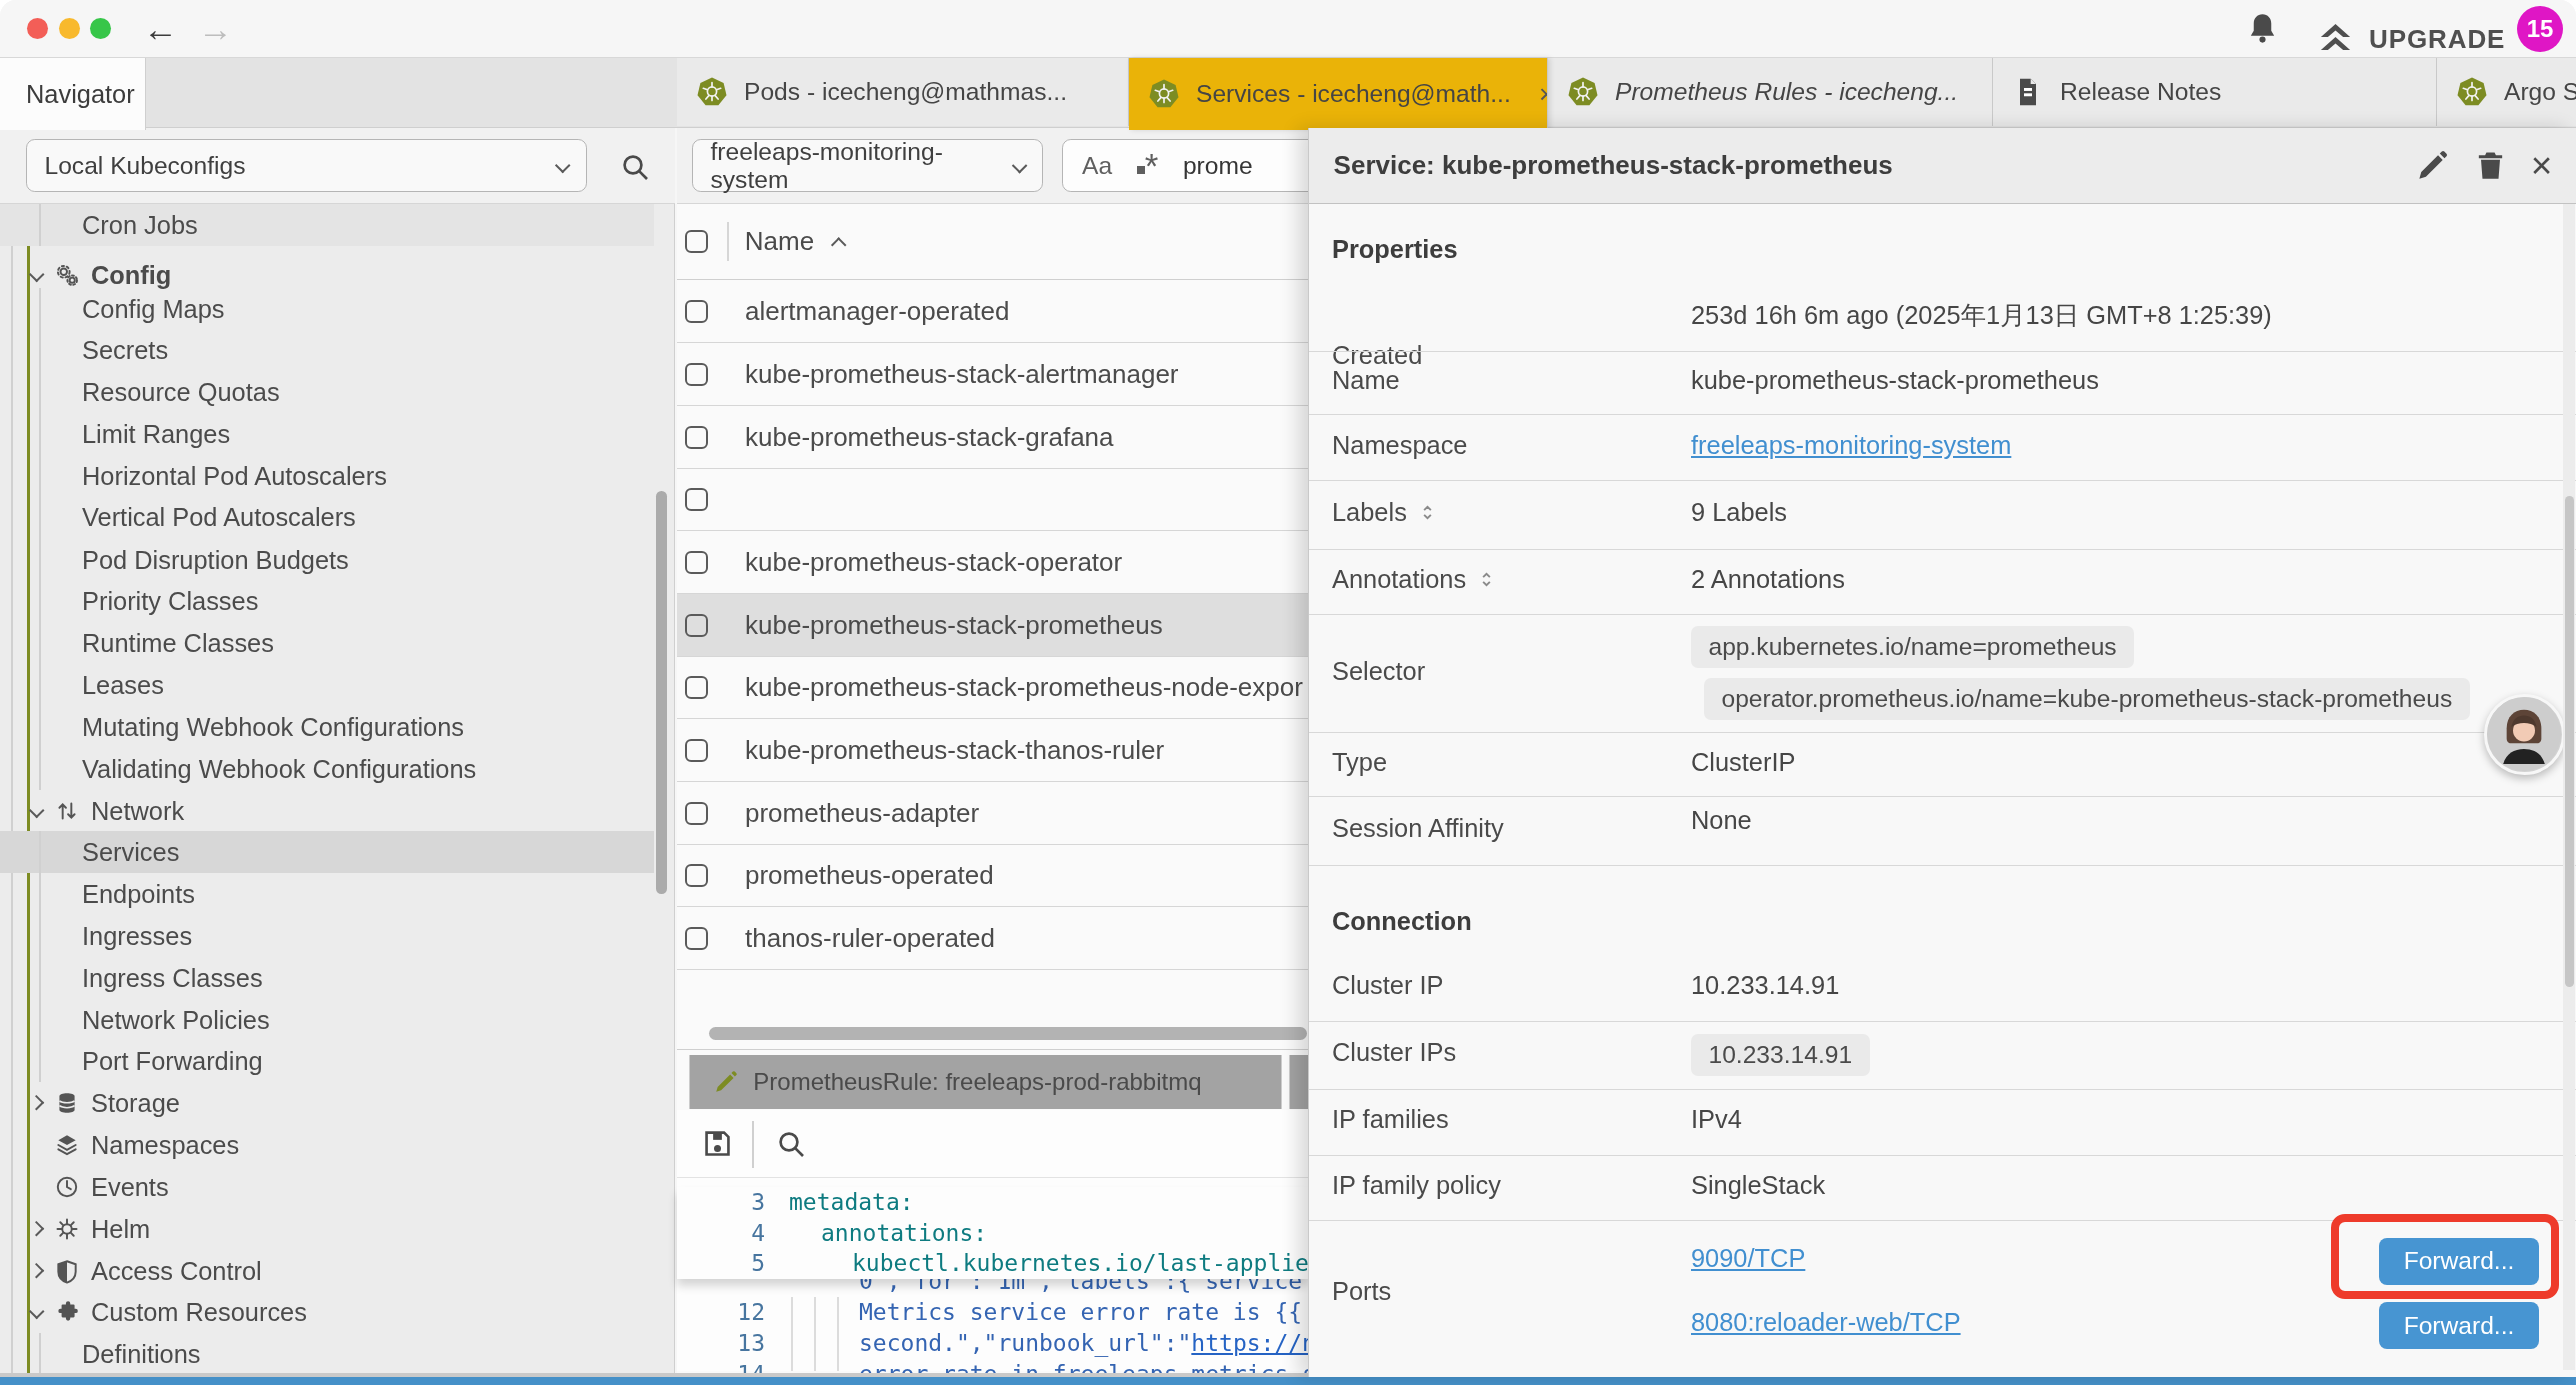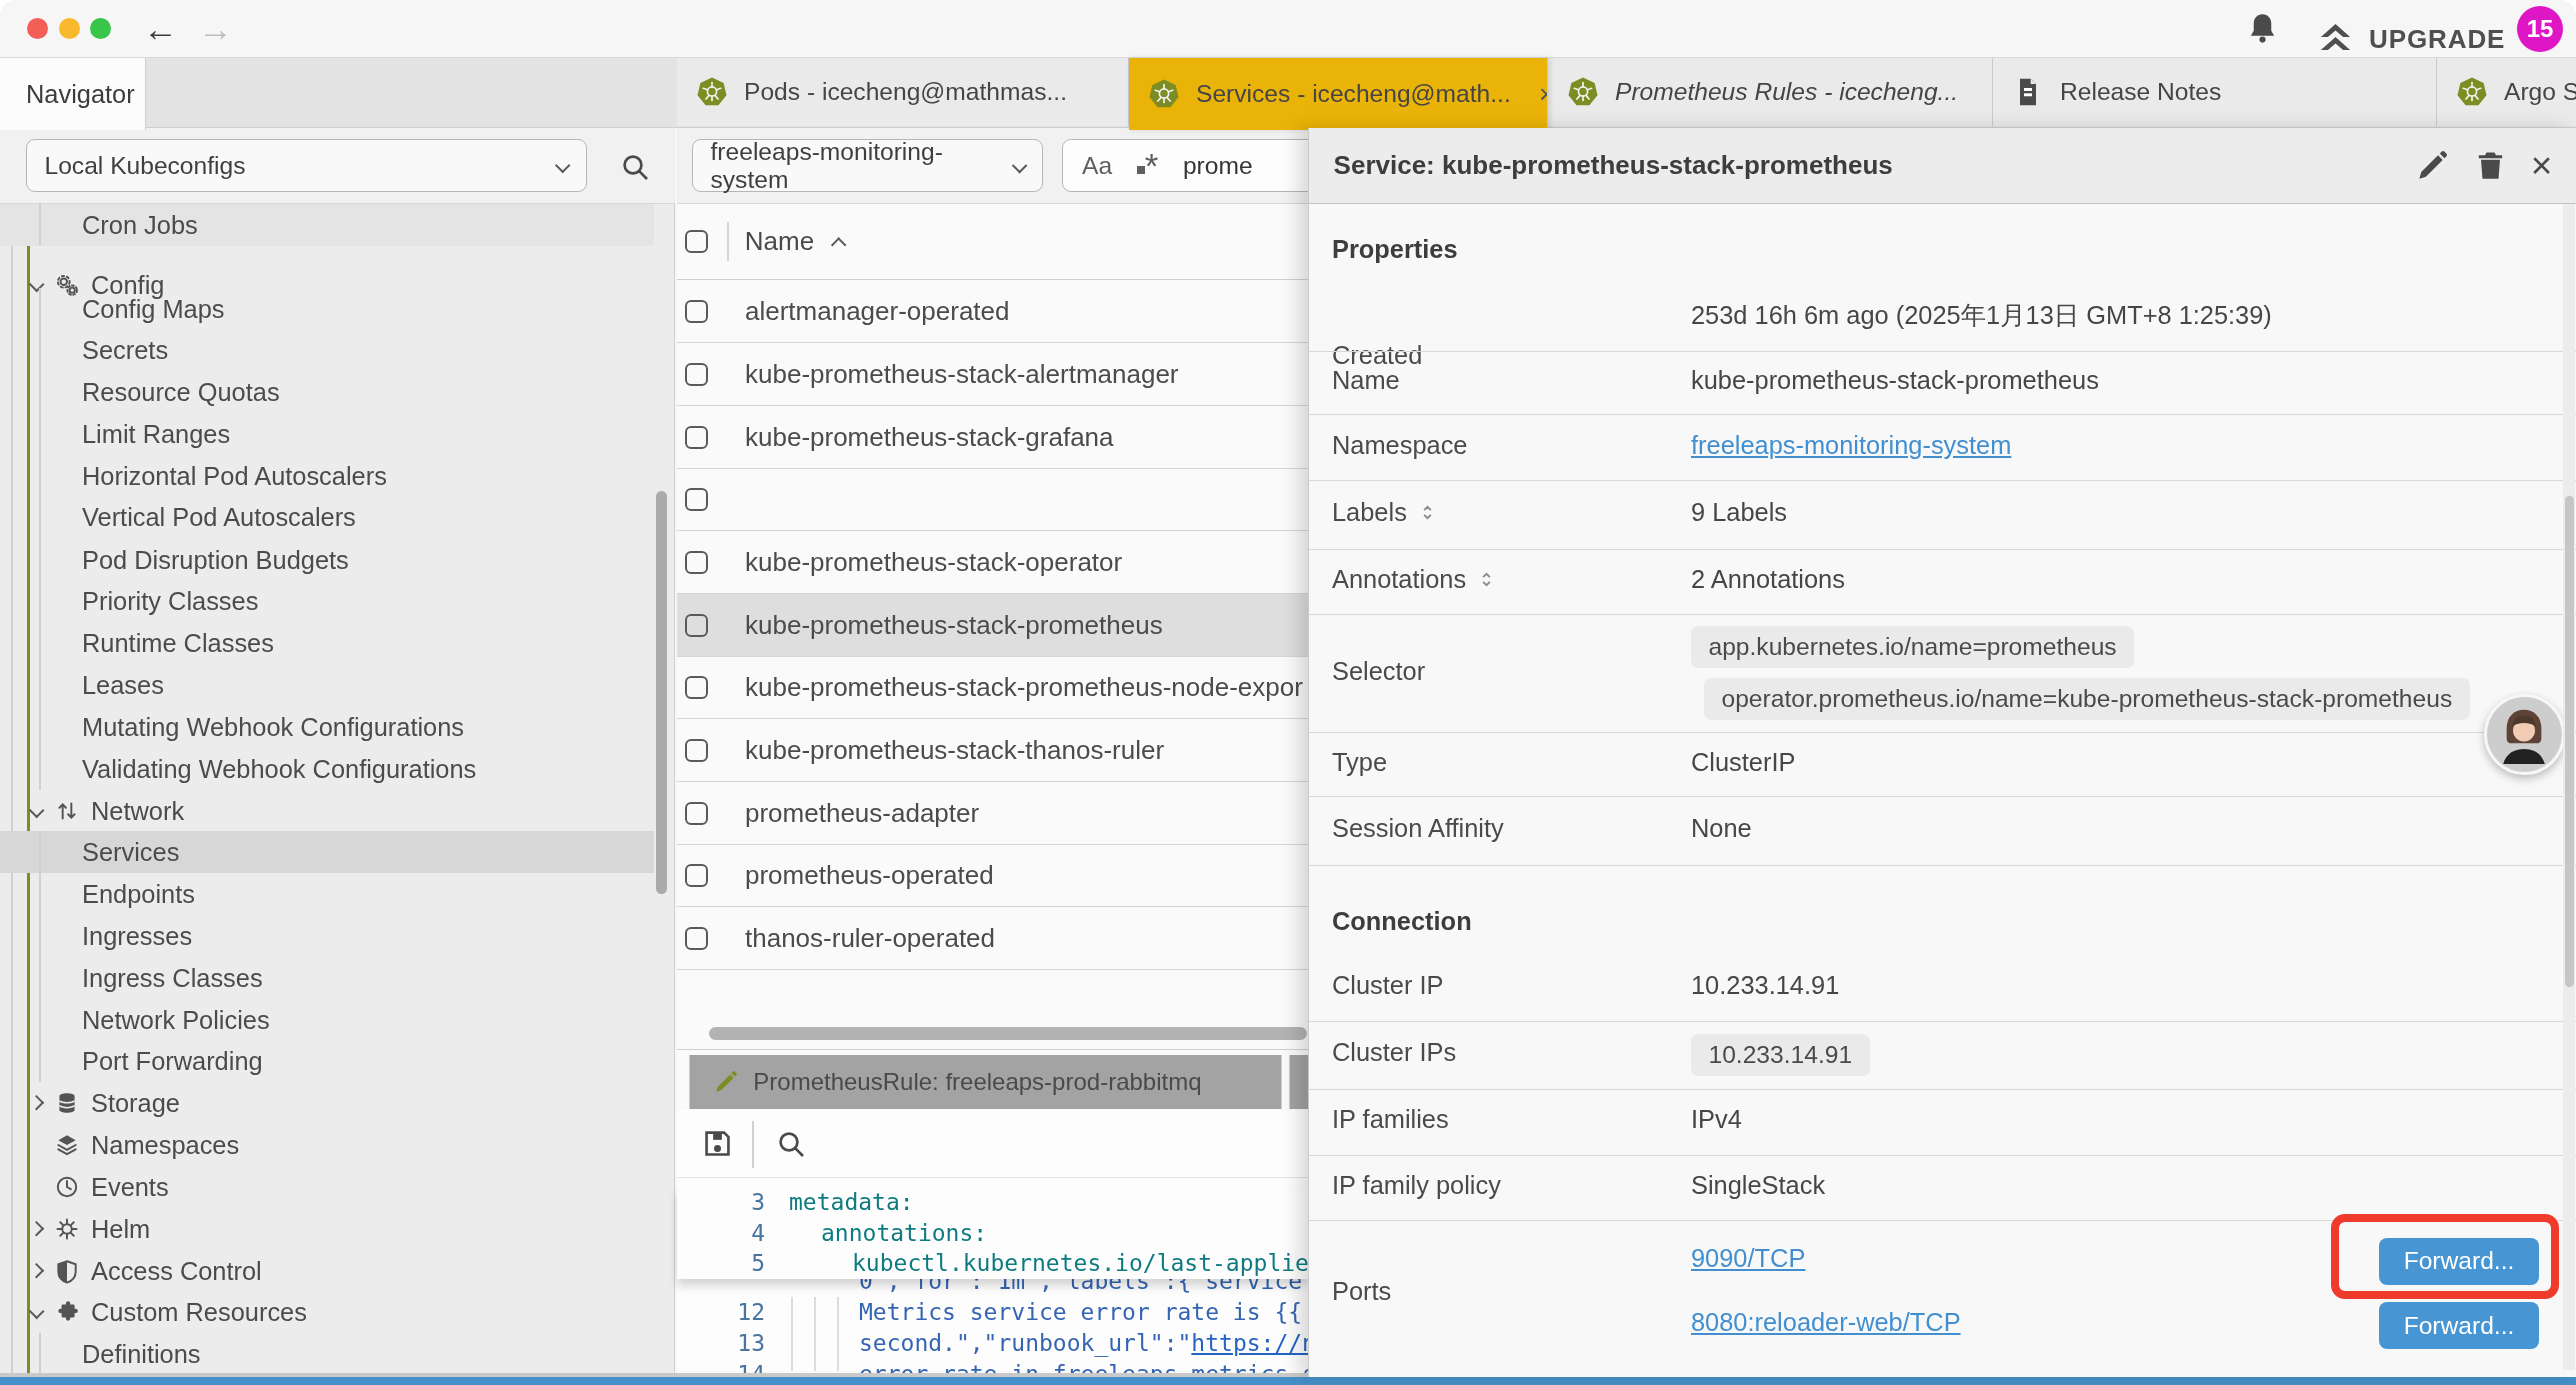--- a/index.html
+++ b/index.html
@@ -223,21 +223,21 @@
   </div>
 
   <div class="abs" id="sidebar">
     <div class="guide" style="left:11.4px;top:0;width:1.8px;height:1171px;"></div>
     <div id="guide-olive" style="left:27px;top:0;width:2.6px;height:1171px;"></div>
     <div id="tree-items">
         <div class="treerow highlight" style="top: 0px; height: 42px;">
           <span style="width:82px;flex:0 0 82px;"></span>
           <span>Cron Jobs</span>
         </div>
-        <div class="treerow" style="top: 60px; height: 42px;">
+        <div class="treerow" style="top: 50px; height: 42px; font-weight: bold;">
           <span style="width:42px;flex:0 0 42px;display:flex;justify-content:flex-end;">
             <span class="chev down"></span>
           </span>
           <span style="width:49px;flex:0 0 49px;display:flex;justify-content:center;">
             <svg viewBox="0 0 24 24" width="26" height="26">
               <g stroke="#545454" stroke-width="1.8" fill="none" stroke-linecap="round">
                 <circle cx="9" cy="9" r="3"></circle>
                 <circle cx="9" cy="9" r="5.4" stroke-dasharray="2 2.6"></circle>
                 <circle cx="16.8" cy="16.8" r="2.4"></circle>
                 <circle cx="16.8" cy="16.8" r="4.4" stroke-dasharray="1.8 2.2"></circle>
@@ -600,21 +600,21 @@
         <div class="drow" style="top: 604px; height: 64px;">
           <span class="dlabel" style="top:14.5px;">
             <span>Type</span>
           </span>
           <span class="dvalue " style="top:14.5px;">ClusterIP</span>
         </div>
         <div class="drow" style="top: 668px; height: 69px;">
           <span class="dlabel" style="top:17px;">
             <span>Session Affinity</span>
           </span>
-          <span class="dvalue " style="top:17px;">None</span>
+          <span class="dvalue " style="top:9px;">None</span>
         </div>
         <div class="drow" style="top: 737px; height: 0px;"></div>
       </div>
     <div class="sectitle" style="top:779px;">Connection</div>
     <div id="conn-rows">
         <div class="drow first" style="top: 828px; height: 66px;">
           <span class="dlabel" style="top:15.3px;">
             <span>Cluster IP</span>
           </span>
           <span class="dvalue " style="top:15.3px;">10.233.14.91</span>

